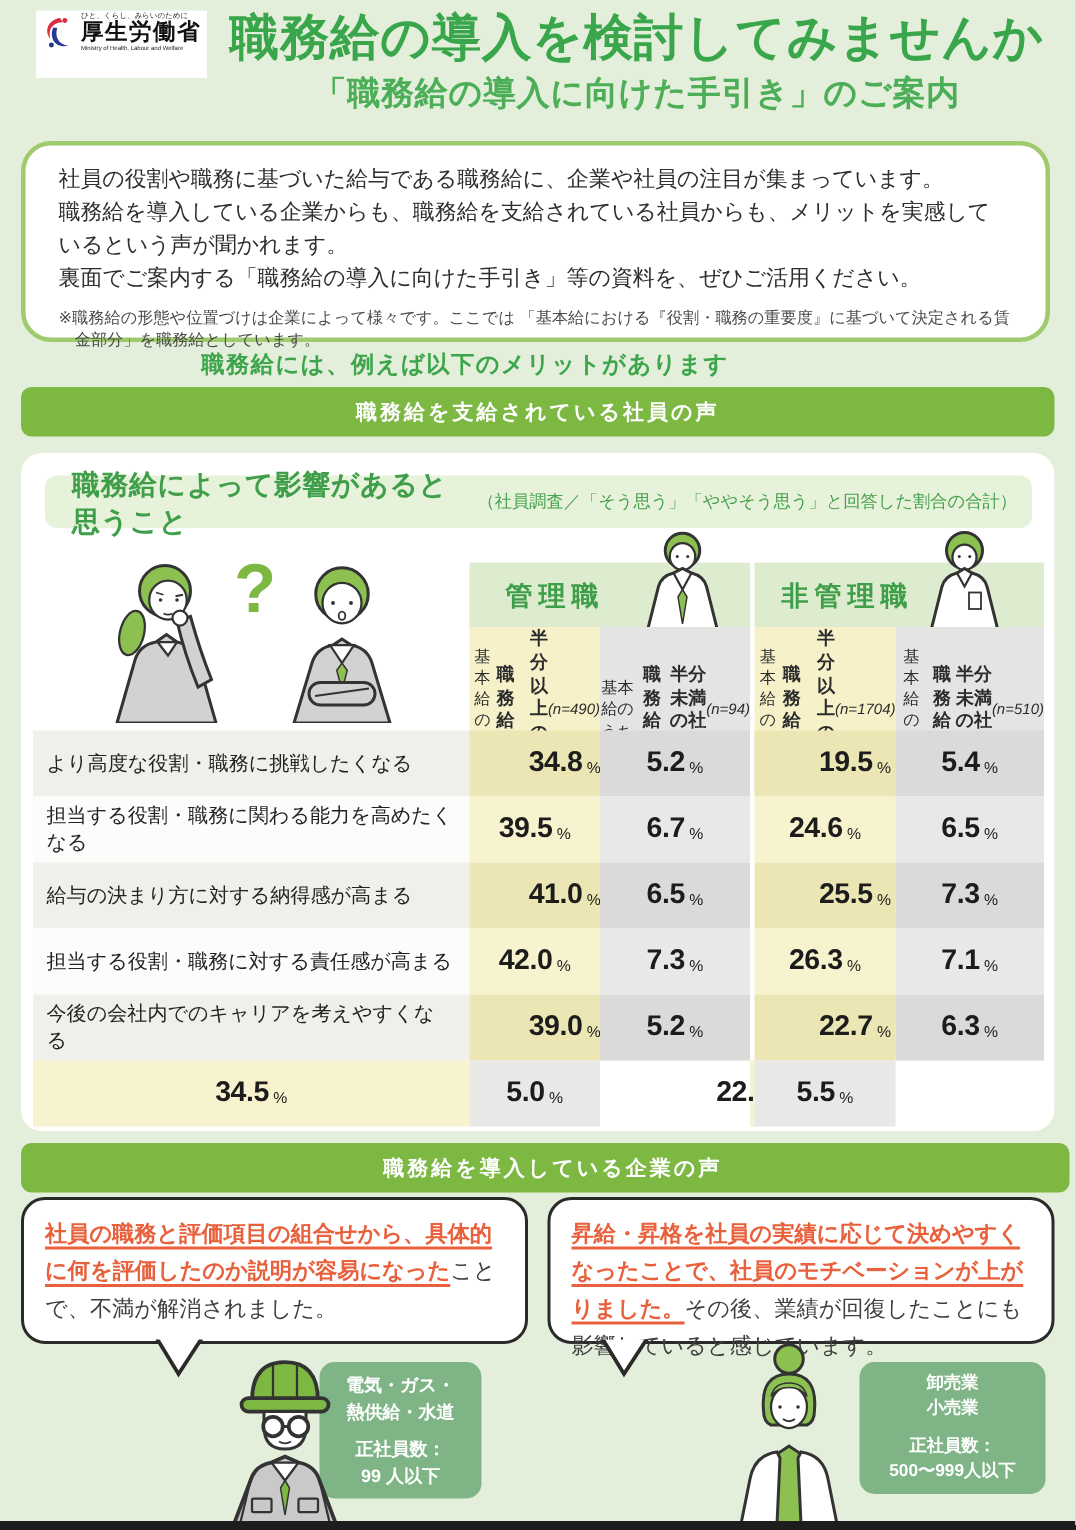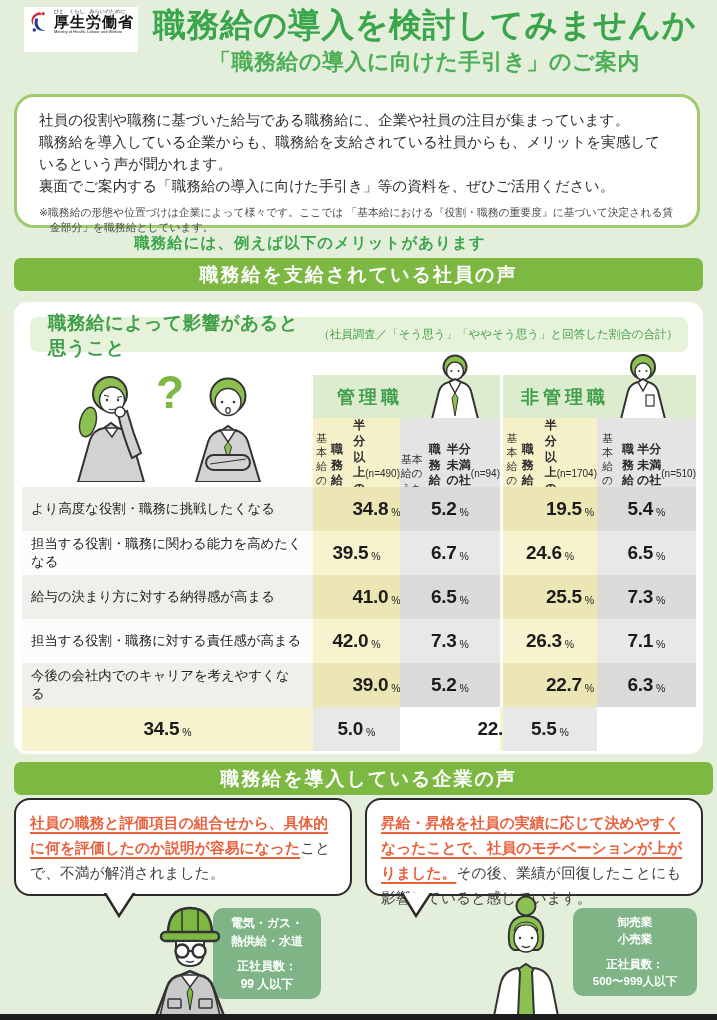--- a/index.html
+++ b/index.html
@@ -18,38 +18,38 @@
   .sub-title{font-size:22px;font-weight:bold;color:#4cae57;margin-top:3px;letter-spacing:0.5px;}
 
   
   .intro{left:14px;top:94px;width:686px;height:134px;background:#fff;border:3px solid #9fca6e;border-radius:20px;
          box-sizing:border-box;padding:13px 22px 8px 22px;}
   .intro p{margin:0;font-size:14.6px;color:#2e2e2e;line-height:1.5;}
   .intro-note{margin-top:7px;font-size:10.8px;color:#4a4a4a;line-height:1.45;padding-left:1em;text-indent:-1em;}
 
   .merit-lead{left:0;top:233px;width:620px;text-align:center;font-size:15.5px;font-weight:bold;color:#3da54b;letter-spacing:1px;}
 
-  .banner{left:14px;width:689px;height:33px;background:#7db843;border-radius:7px;color:#fff;font-size:19px;font-weight:bold;
+  .banner{left:14px;width:689px;height:33px;background:#7db843;border-radius:7px;color:#fff;font-size:14px;font-weight:bold;
           text-align:center;line-height:33px;letter-spacing:2px;}
 
   
   .card{left:14px;top:302px;width:689px;height:452px;background:#fff;border-radius:14px;}
   .pill{left:30px;top:317px;width:658px;height:35px;background:#e7f2da;border-radius:8px;display:flex;align-items:center;padding:0 10px 0 18px;box-sizing:border-box;}
   .pill-title{font-size:18.5px;font-weight:bold;color:#3f9e49;letter-spacing:0.5px;}
   .pill-note{font-size:11.5px;color:#46a14f;margin-left:6px;white-space:nowrap;}
 
   .grp{top:375px;height:43px;background:#ddecce;display:flex;align-items:center;}
   .grp-label{font-size:18px;font-weight:bold;color:#3f9e4a;letter-spacing:4px;}
 
   .sub{left:22px;top:418px;display:grid;grid-template-columns:291px 87px 100px 3px 94px 99px;height:69px;}
   .sc{display:flex;align-items:center;justify-content:center;text-align:center;
       font-size:10.8px;color:#2c2c2c;line-height:1.32;}
   .scy{background:#f6f1c9;} .scg{background:#e4e4e2;}
   .sce{font-weight:bold;font-size:12px;text-align:right;}
-  .scn{font-size:10px;margin-top:0;}
+  .scn{font-size:10px;margin-top:0;font-style:italic;}
 
   .tbody{left:22px;top:487px;display:grid;grid-template-columns:291px 87px 100px 3px 94px 99px;grid-auto-rows:44px;}
   .rl{display:flex;align-items:center;padding:0 10px 0 9px;box-sizing:border-box;font-size:13.4px;color:#222;line-height:1.35;}
   .rd{background:#f0efeb;} .rlt{background:#fcfcfa;}
   .vc{display:flex;align-items:center;justify-content:center;}
   .vyd{background:#ebe6b3;padding-left:40px;} .vyl{background:#f7f3ce;}
   .vgd{background:#dadad8;} .vgl{background:#e8e8e6;}
   .num{font-weight:bold;font-size:19px;color:#1c1c1c;letter-spacing:-0.3px;}
   .pc{font-size:10.5px;color:#1c1c1c;margin-left:3px;padding-top:5px;}
 

